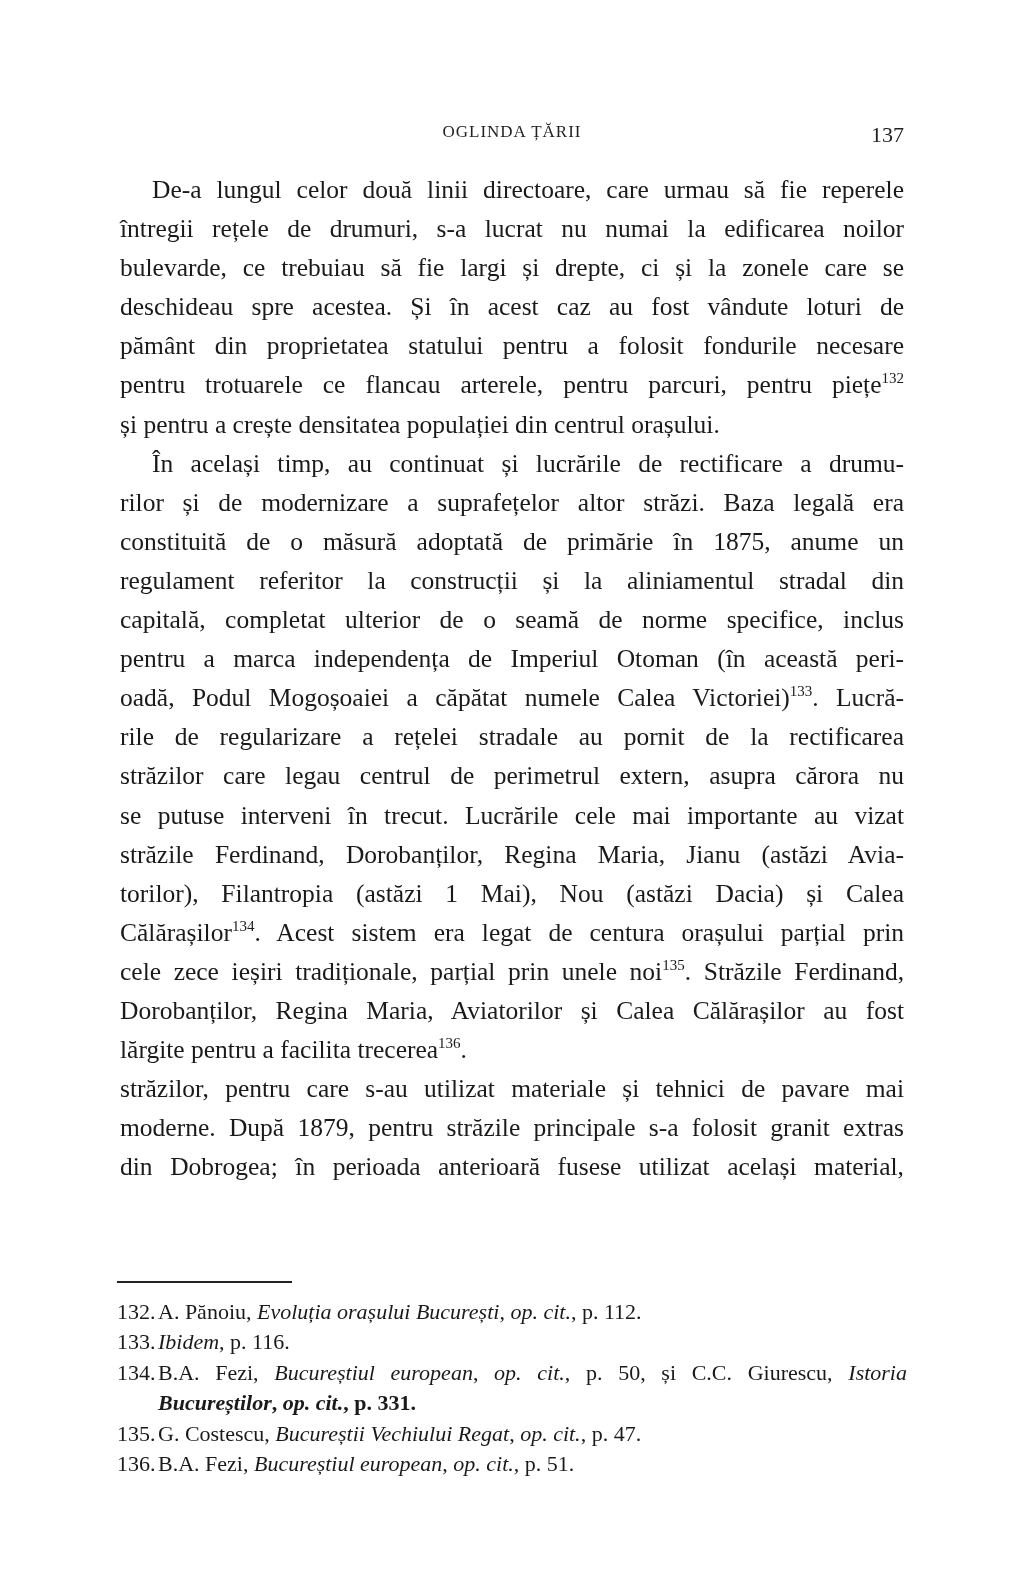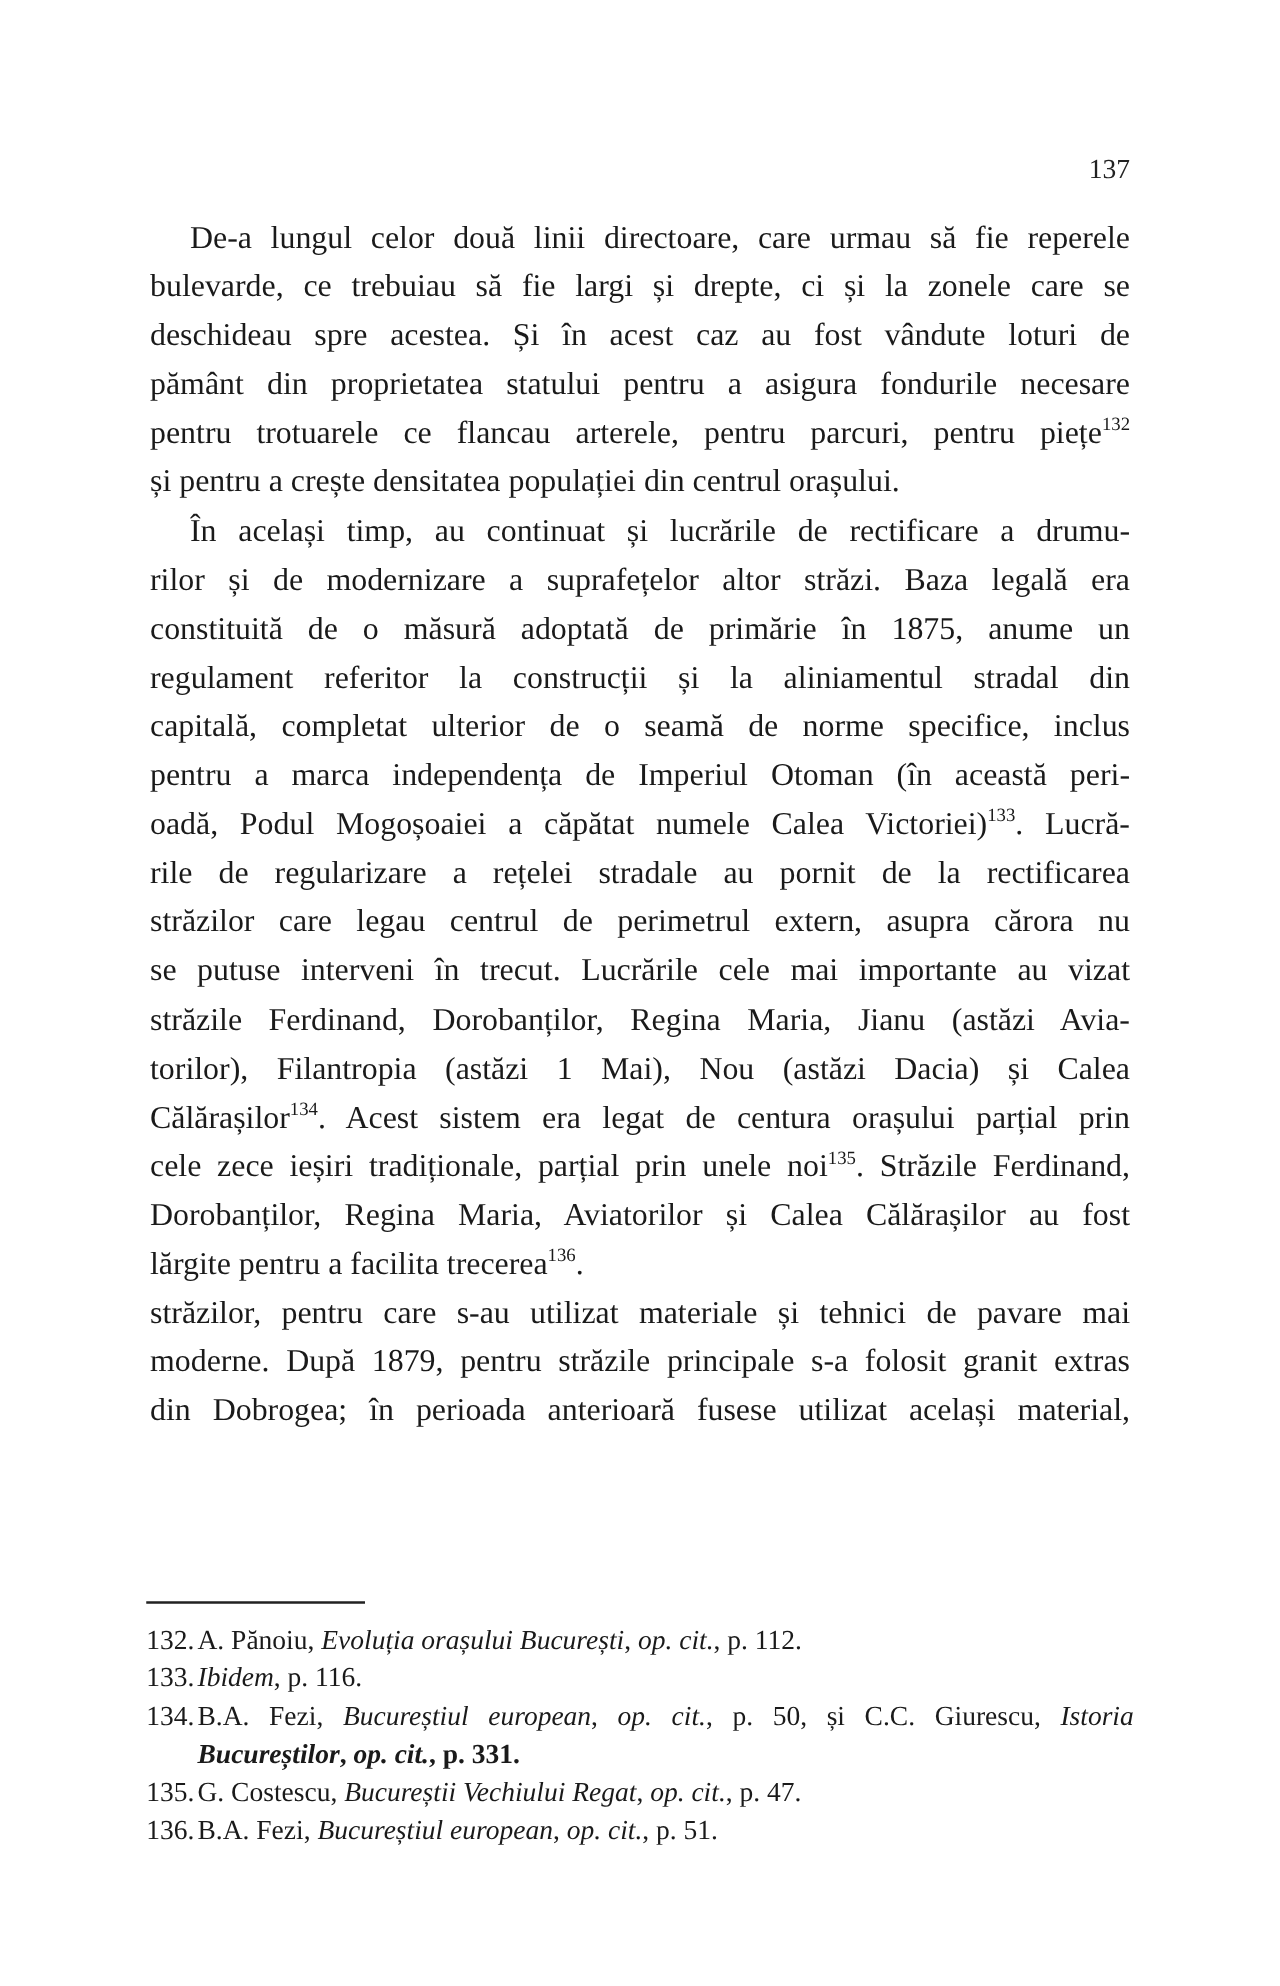--- a/index.html
+++ b/index.html
@@ -107,29 +107,31 @@
     font-family: Liberation Serif, serif;
   }
   em, .it { font-style: italic; }
 </style>
 </head>
 <body>
 
 <div class="page">
 
   <div class="running-head">
+    <span class="running-title">OGLINDA ȚĂRII</span>
     <span class="folio">137</span>
   </div>
 
   <div class="body-text" id="body-text">
       <div>
         <div class="line indent">De-a lungul celor două linii directoare, care urmau să fie reperele</div>
+        <div class="line">întregii rețele de drumuri, s-a lucrat nu numai la edificarea noilor</div>
         <div class="line">bulevarde, ce trebuiau să fie largi și drepte, ci și la zonele care se</div>
         <div class="line">deschideau spre acestea. Și în acest caz au fost vândute loturi de</div>
-        <div class="line">pământ din proprietatea statului pentru a asigura fondurile necesare</div>
+        <div class="line">pământ din proprietatea statului pentru a folosit fondurile necesare</div>
         <div class="line">pentru trotuarele ce flancau arterele, pentru parcuri, pentru piețe<span class="sup">132</span></div>
         <div class="line last">și pentru a crește densitatea populației din centrul orașului.</div>
       </div>
       <div>
         <div class="line indent">În același timp, au continuat și lucrările de rectificare a drumu-</div>
         <div class="line">rilor și de modernizare a suprafețelor altor străzi. Baza legală era</div>
         <div class="line">constituită de o măsură adoptată de primărie în 1875, anume un</div>
         <div class="line">regulament referitor la construcții și la aliniamentul stradal din</div>
         <div class="line">capitală, completat ulterior de o seamă de norme specifice, inclus</div>
         <div class="line">pentru a marca independența de Imperiul Otoman (în această peri-</div>

